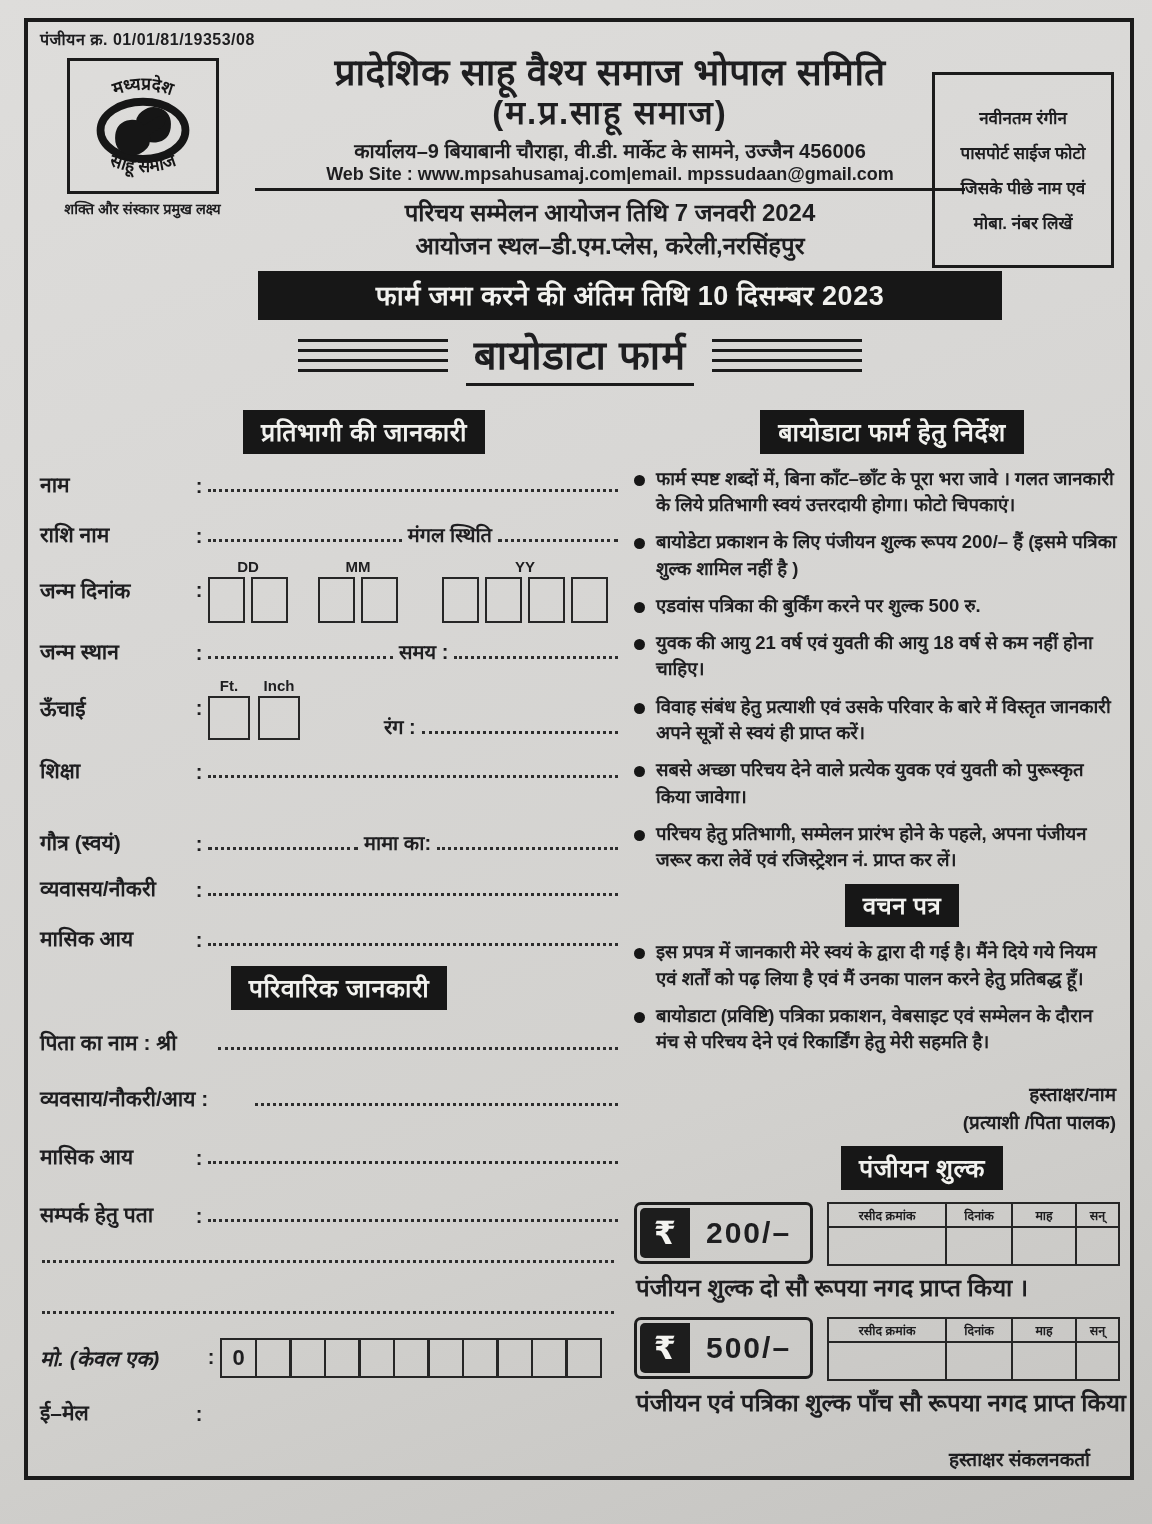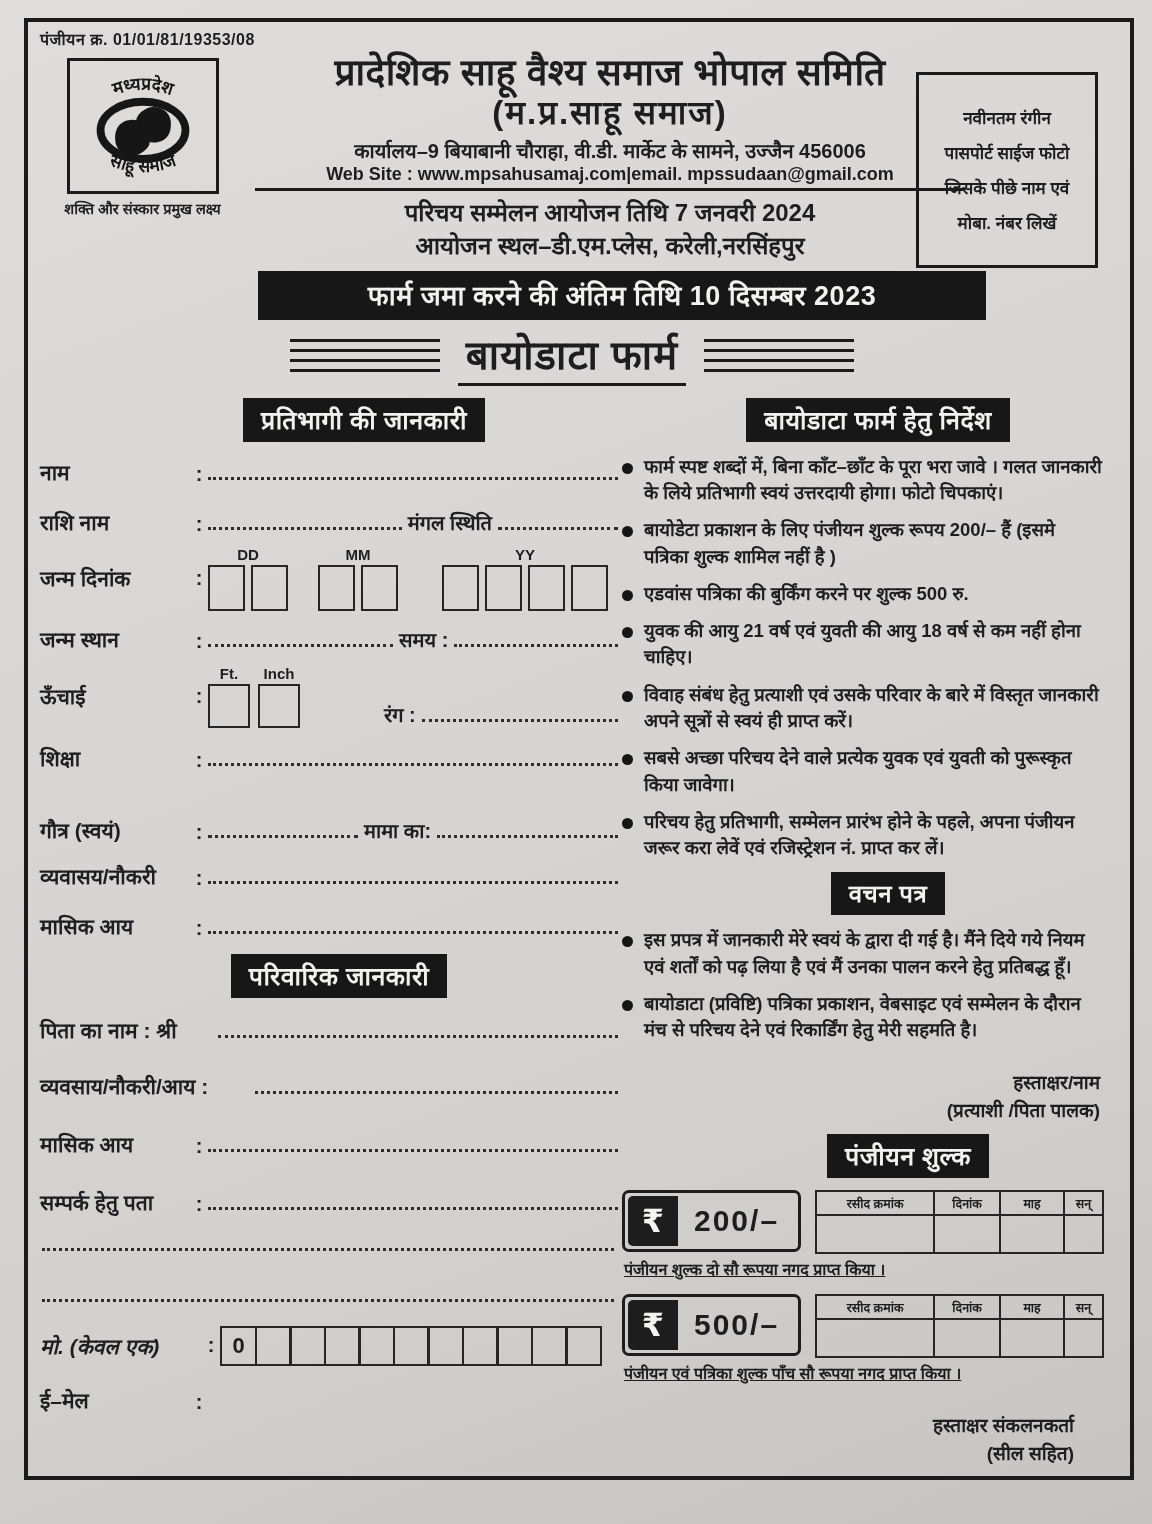--- a/index.html
+++ b/index.html
@@ -10,21 +10,21 @@
     background:#c9c8c5;
   }
   .page {
     position:relative; width:1152px; height:1524px;
     background:linear-gradient(160deg,#dedddb 0%,#d8d7d5 35%,#d2d1ce 70%,#c5c4c1 100%);
     overflow:hidden;
   }
   .frame {
     position:absolute; left:24px; top:18px; right:18px; height:1462px;
     border:4px solid #1b1b1b;
-    padding:6px 26px 0 12px;
+    padding:6px 10px 0 12px;
     overflow:hidden;
   }
   .reg-no { font-size:16px; font-weight:700; letter-spacing:.5px; }
 
   
   .header { position:relative; display:flex; }
   .logo-block { width:205px; flex:0 0 205px; text-align:center; }
   .logo-box {
     width:152px; height:136px; margin:8px auto 4px auto;
     border:3px solid #1b1b1b; background:transparent;
@@ -53,21 +53,21 @@
     letter-spacing:.5px;
   }
   .form-title-row { display:flex; align-items:center; justify-content:center; gap:18px; margin:2px 0 8px 0; }
   .deco-lines { width:150px; height:34px;
     background:repeating-linear-gradient(to bottom,#1b1b1b 0 3px,transparent 3px 10px);
   }
   .form-title { font-size:40px; font-weight:800; letter-spacing:1px;
     border-bottom:3px solid #1b1b1b; padding:0 8px 2px 8px; }
 
   
-  .columns { display:flex; gap:4px; margin-top:12px; }
+  .columns { display:flex; gap:16px; margin-top:24px; }
   .col-left { flex:0 0 578px; }
   .col-right { flex:1 1 auto; min-width:0; }
 
   .section-head {
     background:#171717; color:#f1f1ee; font-weight:800; text-align:center;
     font-size:25px; padding:4px 18px 6px 18px; width:max-content; margin:0 auto;
     letter-spacing:.5px;
   }
   .ph-wrap { margin:0 60px 16px 130px; }
   .fh-wrap { margin:8px 110px 18px 130px; }
@@ -107,21 +107,21 @@
   .fee-head-wrap { margin:10px 60px 12px 150px; }
   .fee-row { display:flex; align-items:flex-start; gap:14px; margin-bottom:4px; }
   .fee-badge { display:flex; align-items:center; border:3px solid #1d1d1d; border-radius:7px;
     padding:3px; background:transparent; }
   .rupee-box { width:50px; height:50px; background:#1d1d1d; color:#f4f4f1; border-radius:5px 0 0 5px;
     display:flex; align-items:center; justify-content:center; font-size:32px; font-weight:700; }
   .fee-amount { font-size:30px; font-weight:700; letter-spacing:2px; padding:0 16px; }
   .fee-table { border-collapse:collapse; width:308px; }
   .fee-table th { border:2px solid #262626; font-size:12.5px; font-weight:700; height:24px; padding:0 2px; }
   .fee-table td { border:2px solid #262626; height:38px; }
-  .fee-caption { font-size:16px; font-weight:700; margin:4px 0 14px 2px; white-space:nowrap;text-decoration:underline; }
+  .fee-caption { font-size:24px; font-weight:700; margin:4px 0 14px 2px; white-space:nowrap; }
 
   .logo-arc { font-size:20px; font-weight:700; fill:#161616; font-family:"Liberation Sans","DejaVu Sans",sans-serif; }
 </style>
 </head>
 <body>
 
 <div class="page">
   <div class="frame">
 
     <div class="reg-no">पंजीयन क्र. 01/01/81/19353/08</div>

